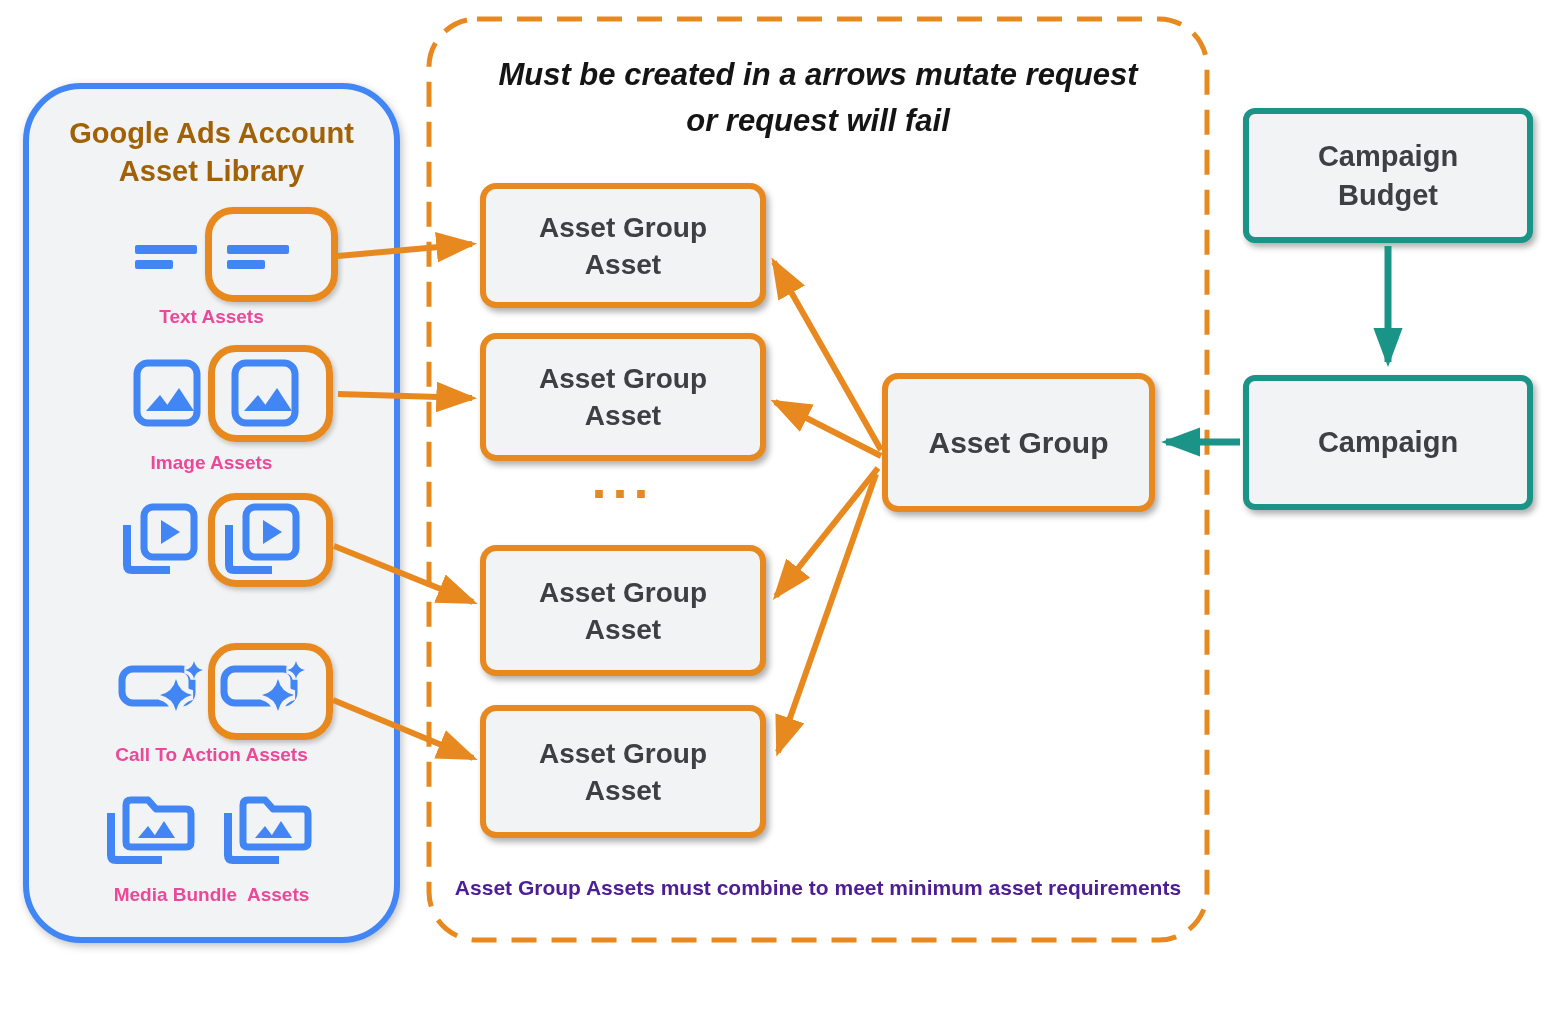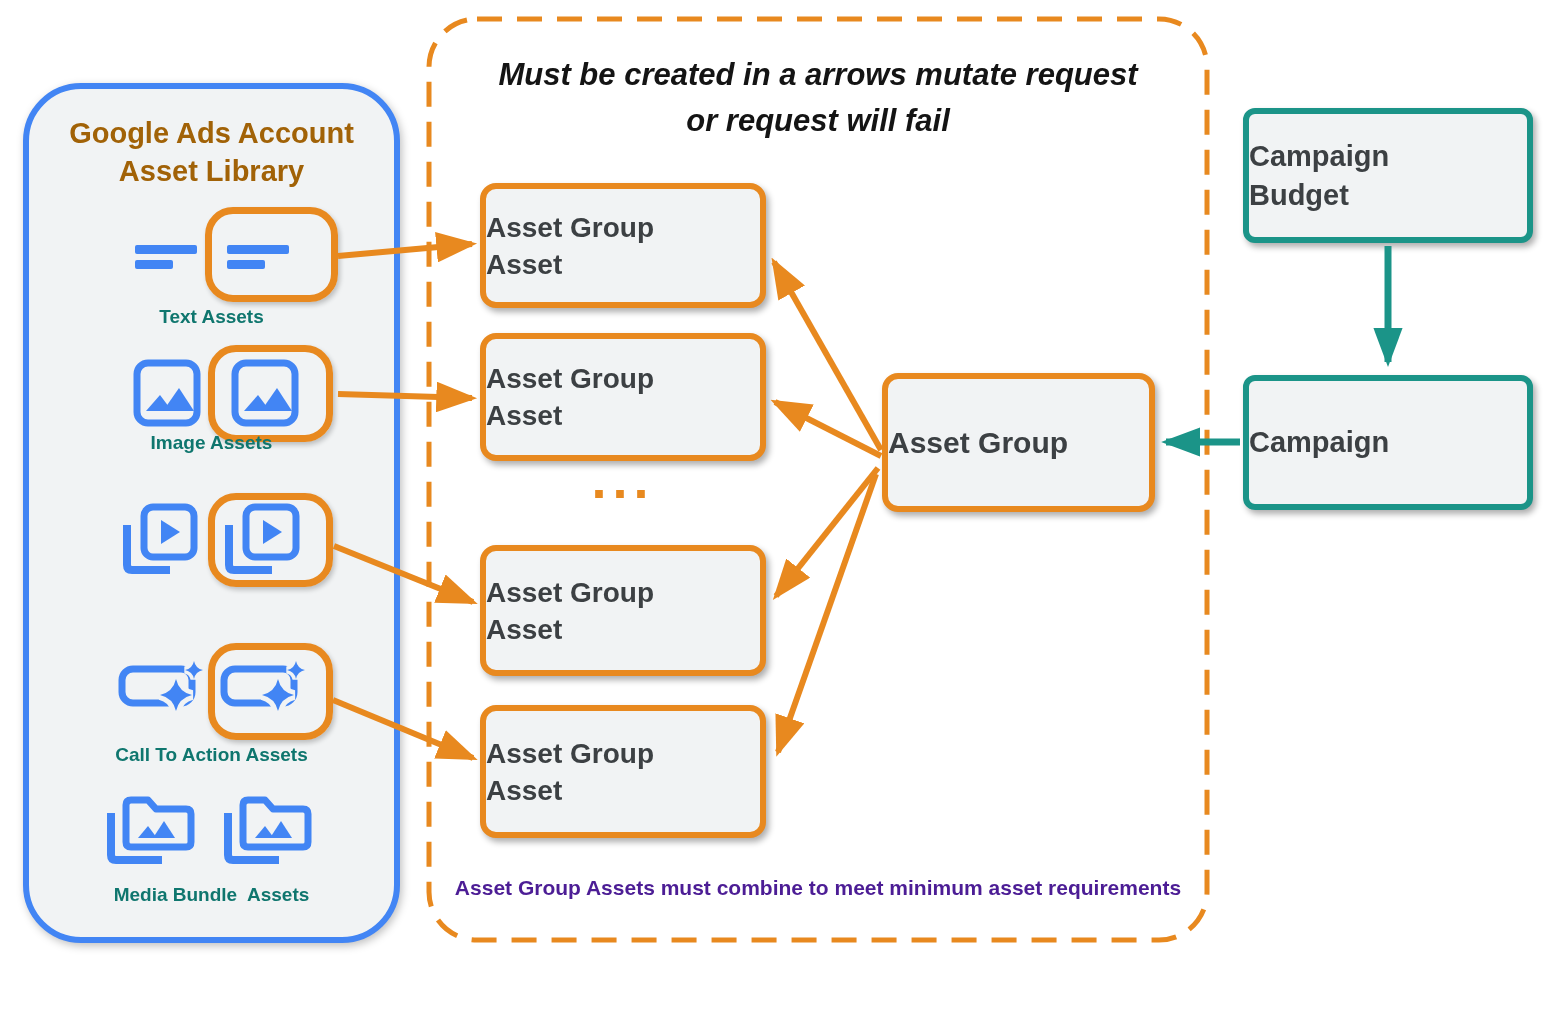--- a/index.html
+++ b/index.html
@@ -14,21 +14,21 @@
     left:23px;top:83px;width:377px;height:860px;
     background:#F1F3F4;border:6px solid #4285F4;border-radius:58px;
     box-shadow:2px 3px 8px rgba(0,0,0,.25);
   }
   .lib-title{
     left:23px;top:114px;width:377px;text-align:center;
     font-size:29px;line-height:38px;font-weight:700;color:#a16207;
   }
   .lib-label{
     left:23px;width:377px;text-align:center;white-space:pre;
-    font-size:19px;font-weight:700;color:#0f766e;
+    font-size:19px;font-weight:700;color:#ec4899;
   }
   .hl{
     border:7px solid #E8891F;border-radius:28px;background:transparent;
     box-shadow:2px 3px 5px rgba(0,0,0,.22);
   }
 
   
   .mutate-title{
     left:429px;top:52px;width:778px;text-align:center;
     font-size:31px;line-height:46px;font-weight:700;font-style:italic;color:#141414;
@@ -37,21 +37,21 @@
     left:429px;top:876px;width:778px;text-align:center;
     font-size:21px;font-weight:700;color:#4c1d95;
   }
   .ellipsis{
     left:480px;top:448px;width:286px;height:62px;line-height:62px;text-align:center;
     font-size:54px;font-weight:700;letter-spacing:6px;color:#E8891F;
   }
 
   
   .node{
-    display:flex;flex-direction:column;align-items:flex-start;justify-content:center;
+    display:flex;flex-direction:column;align-items:center;justify-content:center;
     background:#F1F3F4;text-align:center;color:#3C4043;font-weight:700;
     box-shadow:3px 4px 6px rgba(0,0,0,.32);
   }
   .node-orange{border:6px solid #E8891F;border-radius:16px;}
   .node-teal{border:6px solid #1B9488;border-radius:12px;}
   .aga{left:480px;width:286px;font-size:28px;line-height:37px;}
   .aga1{top:183px;height:125px;}
   .aga2{top:333px;height:128px;}
   .aga3{top:545px;height:131px;}
   .aga4{top:705px;height:133px;}
@@ -96,21 +96,21 @@
     <rect x="4" y="4" width="60" height="60" rx="11" fill="none" stroke="#4285F4" stroke-width="7"></rect>
     <path d="M13 52 L27 36 L39 52 Z" fill="#4285F4"></path>
     <path d="M30 52 L46 29 L61 52 Z" fill="#4285F4"></path>
   </svg>
   <div class="abs hl" style="left:208px;top:345px;width:125px;height:97px"></div>
   <svg class="abs" style="left:231px;top:359px" width="68" height="68">
     <rect x="4" y="4" width="60" height="60" rx="11" fill="none" stroke="#4285F4" stroke-width="7"></rect>
     <path d="M13 52 L27 36 L39 52 Z" fill="#4285F4"></path>
     <path d="M30 52 L46 29 L61 52 Z" fill="#4285F4"></path>
   </svg>
-  <div class="abs lib-label" style="top:432px">Image Assets</div>
+  <div class="abs lib-label" style="top:452px">Image Assets</div>
 
   <svg class="abs" style="left:116px;top:503px" width="82" height="76">
     <path d="M11 22 V62 Q11 67 16 67 H54" fill="none" stroke="#4285F4" stroke-width="8"></path>
     <rect x="28" y="4" width="50" height="50" rx="9" fill="none" stroke="#4285F4" stroke-width="7"></rect>
     <path d="M45 17 L64 29 L45 41 Z" fill="#4285F4"></path>
   </svg>
   <div class="abs hl" style="left:208px;top:493px;width:125px;height:94px"></div>
   <svg class="abs" style="left:218px;top:503px" width="82" height="76">
     <path d="M11 22 V62 Q11 67 16 67 H54" fill="none" stroke="#4285F4" stroke-width="8"></path>
     <rect x="28" y="4" width="50" height="50" rx="9" fill="none" stroke="#4285F4" stroke-width="7"></rect>

